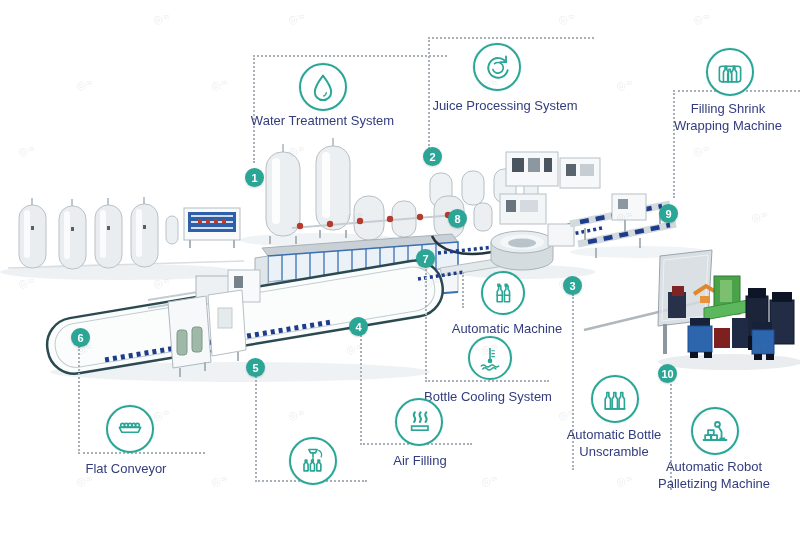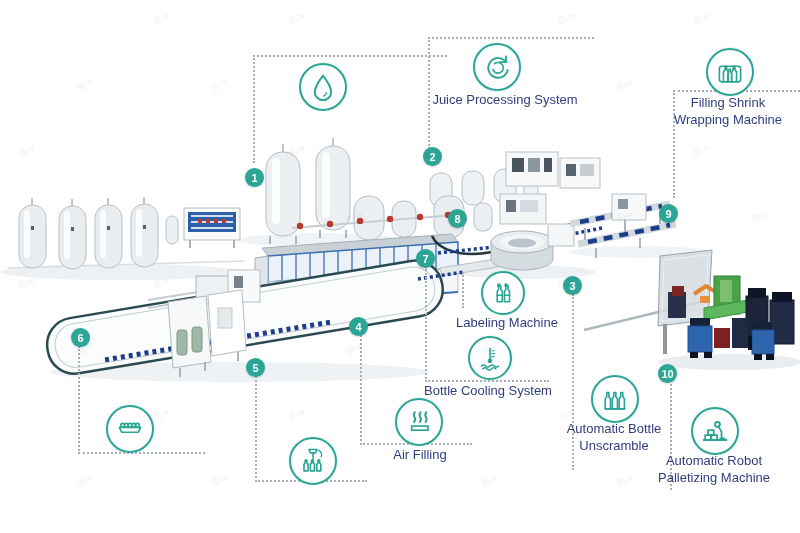--- a/index.html
+++ b/index.html
@@ -21,20 +21,21 @@
   .dash-lb{border-left:2px dotted #a9b0b8;border-bottom:2px dotted #a9b0b8;}
   .icon-circle{
     position:absolute;width:44px;height:44px;border-radius:50%;
     border:2px solid #2aa596;background:#ffffff;display:flex;align-items:center;justify-content:center;
     box-shadow:0 0 0 1px rgba(42,165,150,.08);
   }
   .icon-circle svg{display:block;}
   .co-label{
     position:absolute;color:#323c7e;font-size:13px;line-height:17px;text-align:center;
     font-weight:400;
+    margin-top:6px;
   }
   .badge{
     position:absolute;min-width:19px;height:19px;padding:0 2px;border-radius:10px;
     background:#2aa596;color:#ffffff;font-size:11px;font-weight:bold;
     display:flex;align-items:center;justify-content:center;box-sizing:border-box;
     box-shadow:0 1px 2px rgba(0,0,0,.18);
   }
 </style>
 </head>
 <body>
@@ -265,20 +266,21 @@
     </g>
   </svg>
 
   <div class="co-box dash-lt" style="left:253px;top:55px;width:192px;height:106px;"></div>
   <div class="icon-circle" style="left:299px;top:63px;">
     <svg width="36" height="36" viewBox="0 0 44 44" fill="none" stroke="#2aa596" stroke-width="2.4" stroke-linecap="round" stroke-linejoin="round">
       <path d="M22 8 C22 8 12 21 12 28 a10 10 0 0 0 20 0 C32 21 22 8 22 8 Z"></path>
       <path d="M26 29 a4.5 4.5 0 0 1 -3 4" stroke-width="1.8"></path>
     </svg>
   </div>
+  <div class="co-label" style="left:240px;top:106px;width:165px;">Water Treatment System</div>
   <div class="badge" style="left:245px;top:168px;">1</div>
 
   <div class="co-box dash-lt" style="left:428px;top:37px;width:164px;height:110px;"></div>
   <div class="icon-circle" style="left:473px;top:43px;">
     <svg width="36" height="36" viewBox="0 0 44 44" fill="none" stroke="#2aa596" stroke-width="2.4" stroke-linecap="round">
       <path d="M33 16 a12 12 0 1 0 2 10"></path>
       <polyline points="33,9 33,16 26,16" stroke-width="2.2"></polyline>
       <path d="M17 25 a6.5 6.5 0 1 0 2 -7" stroke-width="2"></path>
     </svg>
   </div>
@@ -301,21 +303,21 @@
   <div class="icon-circle" style="left:481px;top:271px;width:40px;height:40px;">
     <svg width="32" height="32" viewBox="0 0 44 44" fill="none" stroke="#2aa596" stroke-width="2.2" stroke-linecap="round" stroke-linejoin="round">
       <path d="M14 34 v-14 l2-3 v-5 h3 v5 l2 3 v14 z"></path>
       <path d="M24 34 v-14 l2-3 v-5 h3 v5 l2 3 v14 z"></path>
       <rect x="15" y="10" width="2.5" height="2.5" fill="#2aa596"></rect>
       <rect x="25" y="10" width="2.5" height="2.5" fill="#2aa596"></rect>
       <line x1="14" y1="25" x2="21" y2="25"></line>
         <line x1="24" y1="25" x2="31" y2="25"></line>
     </svg>
   </div>
-  <div class="co-label" style="left:437px;top:314px;width:140px;">Labeling Machine</div>
+  <div class="co-label" style="left:437px;top:314px;width:140px;">Automatic Machine</div>
   <div class="badge" style="left:448px;top:209px;">8</div>
 
   <div class="co-box dash-lb" style="left:425px;top:266px;width:122px;height:114px;"></div>
   <div class="icon-circle" style="left:468px;top:336px;width:40px;height:40px;">
     <svg width="32" height="32" viewBox="0 0 44 44" fill="none" stroke="#2aa596" stroke-width="2.2" stroke-linecap="round">
       <line x1="22" y1="9" x2="22" y2="24"></line>
       <circle cx="22" cy="26" r="3.2" fill="#2aa596" stroke="none"></circle>
       <line x1="24.5" y1="12" x2="28" y2="12" stroke-width="1.6"></line>
       <line x1="24.5" y1="16" x2="28" y2="16" stroke-width="1.6"></line>
       <line x1="24.5" y1="20" x2="28" y2="20" stroke-width="1.6"></line>
@@ -383,20 +385,21 @@
   <div class="icon-circle" style="left:106px;top:405px;">
     <svg width="36" height="36" viewBox="0 0 44 44" fill="none" stroke="#2aa596" stroke-width="2" stroke-linecap="round" stroke-linejoin="round">
       <path d="M9 20 h26 l-3 6 h-20 z"></path>
       <circle cx="13" cy="17.5" r="2.4"></circle>
         <circle cx="17.5" cy="17.5" r="2.4"></circle>
       <circle cx="22" cy="17.5" r="2.4"></circle>
         <circle cx="26.5" cy="17.5" r="2.4"></circle>
       <circle cx="31" cy="17.5" r="2.4"></circle>
     </svg>
   </div>
+  <div class="co-label" style="left:56px;top:454px;width:140px;">Flat Conveyor</div>
   <div class="badge" style="left:71px;top:328px;">6</div>
 
 <span class="wm" style="left: 153px; top: 12px;">◎≈</span>
     <span class="wm" style="left: 288px; top: 12px;">◎≈</span>
     <span class="wm" style="left: 558px; top: 12px;">◎≈</span>
     <span class="wm" style="left: 693px; top: 12px;">◎≈</span>
     <span class="wm" style="left: 76px; top: 78px;">◎≈</span>
     <span class="wm" style="left: 211px; top: 78px;">◎≈</span>
     <span class="wm" style="left: 481px; top: 78px;">◎≈</span>
     <span class="wm" style="left: 616px; top: 78px;">◎≈</span>

